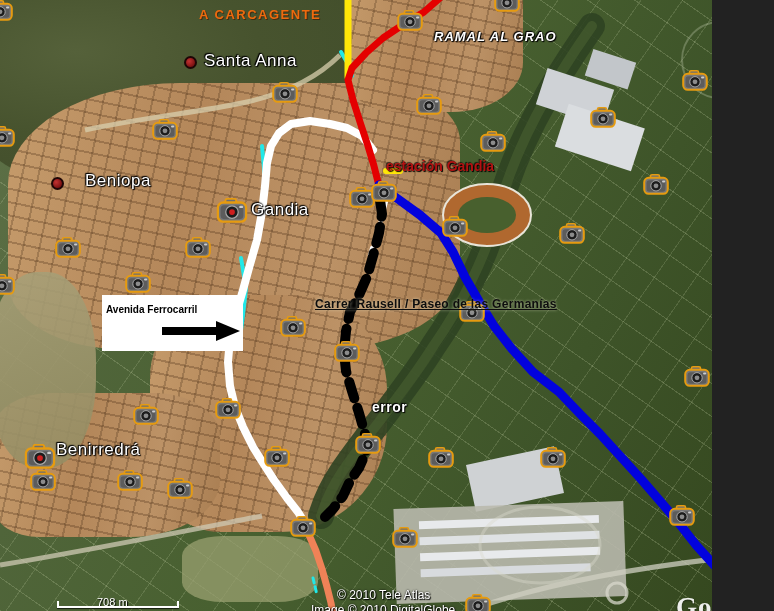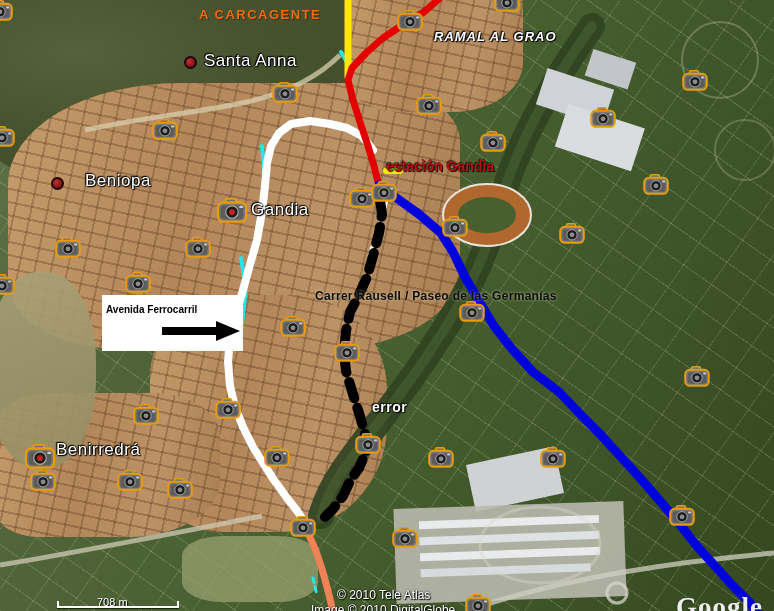--- a/index.html
+++ b/index.html
@@ -1,17 +1,17 @@
 <!DOCTYPE html>
 <html><head>
 <meta charset="utf-8">
 <style>
   html,body{margin:0;padding:0;background:#222;}
   #stage{
-    position:relative;width:774px;height:611px;overflow:hidden;
+    position:relative;width:712px;height:611px;overflow:hidden;
     font-family:"Liberation Sans",sans-serif;background:#4c6234;
   }
   .bg{position:absolute;}
   #bg-fields{
     left:0;top:0;right:0;bottom:0;
     background:linear-gradient(115deg,#60734a 0%,#50653a 25%,#486030 50%,#3e5429 75%,#35481f 100%);
   }
   #bg-grid{
     left:0;top:0;right:0;bottom:0;
     background:
@@ -544,21 +544,21 @@
     </div>
   <div id="labels-layer">
       <div class="map-label lbl-carcagente" style="left: 199px; top: 7px;">A CARCAGENTE</div>
       <div class="map-label lbl-place" style="left: 204px; top: 51px;">Santa Anna</div>
       <span class="place-dot" style="left: 184px; top: 56px;"></span>
       <div class="map-label lbl-route" style="left: 434px; top: 29px;">RAMAL AL GRAO</div>
       <div class="map-label lbl-place" style="left: 69px; top: 171px; margin-left: 16px;">Beniopa</div>
       <span class="place-dot" style="left: 51px; top: 177px;"></span>
       <div class="map-label lbl-place" style="left: 251px; top: 200px;">Gandia</div>
       <div class="map-label lbl-station" style="left: 386px; top: 158px;">estación Gandia</div>
-      <div class="map-label lbl-street" style="left: 315px; top: 289px;">Carrer Rausell / Paseo de las Germanías</div>
+      <div class="map-label lbl-street" style="left: 315px; top: 297px; text-decoration: underline;">Carrer Rausell / Paseo de las Germanías</div>
       <div class="map-label lbl-route2" style="left: 372px; top: 399px;">error</div>
       <div class="map-label lbl-place" style="left: 56px; top: 440px;">Benirredrá</div>
     </div>
 
   <div id="annotation-box">
     <div>Avenida Ferrocarril</div>
   </div>
   <svg id="annotation-arrow" viewBox="0 0 84 24">
     <line x1="4" y1="12" x2="60" y2="12" stroke="#000" stroke-width="8"></line>
     <polygon points="58,2 82,12 58,22" fill="#000"></polygon>

